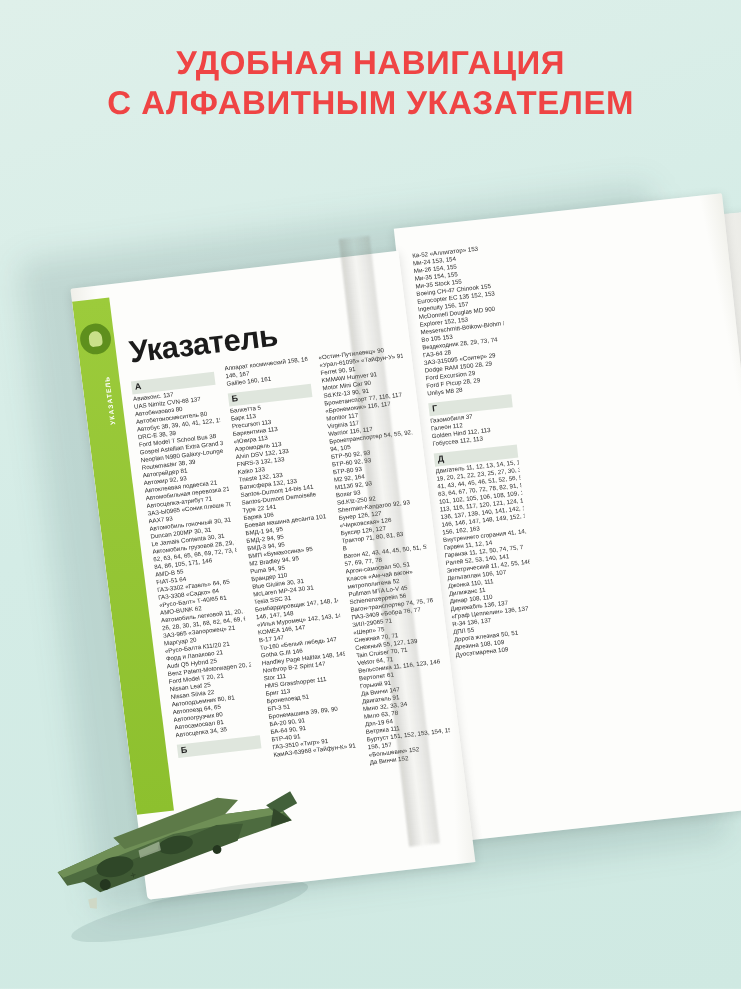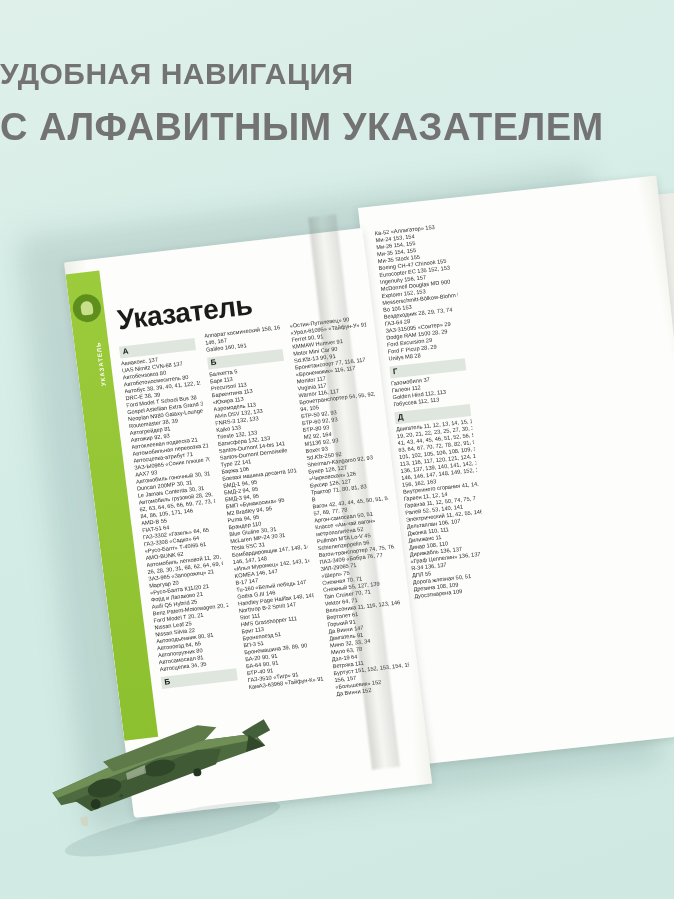--- a/index.html
+++ b/index.html
@@ -3,26 +3,26 @@
 <meta charset="utf-8">
 <style>
   html,body{margin:0;padding:0;}
   body{
     width:674px;height:899px;overflow:hidden;
     font-family:"Liberation Sans", sans-serif;
     background:linear-gradient(160deg,#dff0ea 0%,#d4ece6 45%,#cfe9e2 100%);
     position:relative;
   }
   .headline{
-    position:absolute;left:0;top:56px;width:674px;
-    color:#737373;font-weight:bold;line-height:1.22;
+    position:absolute;left:0;top:40px;width:674px;text-align:center;
+    color:#ef4444;font-weight:bold;line-height:1.22;
     letter-spacing:.5px;
   }
   .headline .l1{font-size:30px;display:block;}
-  .headline .l2{font-size:38px;display:block;margin-top:11px;}
+  .headline .l2{font-size:30px;display:block;}
 
   
   .book{
     position:absolute;left:40px;top:170px;width:600px;height:640px;
   }
   .book-shadow{
     position:absolute;left:10px;top:30px;width:580px;height:600px;
     background:rgba(20,60,60,.13);
     filter:blur(14px);
     transform:rotate(-7deg);

